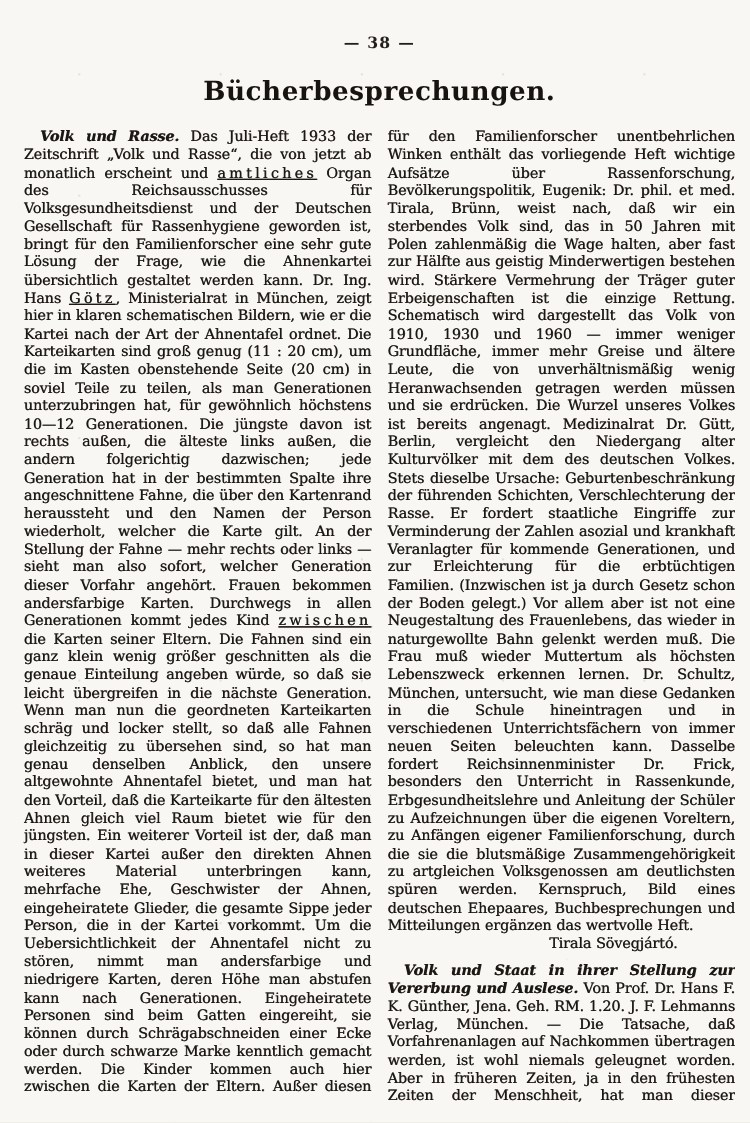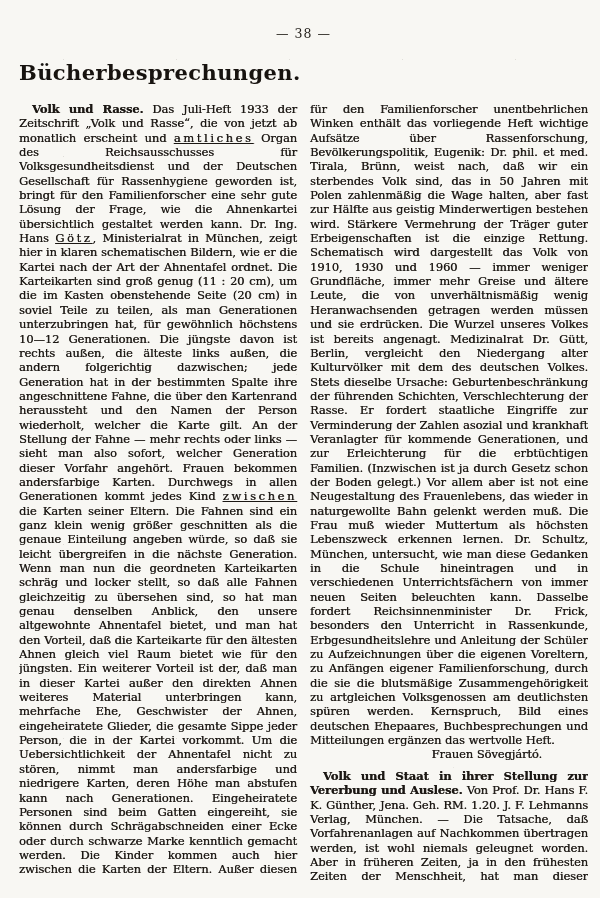--- a/index.html
+++ b/index.html
@@ -21,25 +21,25 @@
     background-size: 113px 97px, 157px 131px;
     background-position: 7px 11px, 61px 47px;
     font-family: "DejaVu Serif", serif;
     color: #1b1713;
     overflow: hidden;
   }
   .page-number {
     text-align: center;
     font-size: 12.5px;
     letter-spacing: 1px;
-    font-weight: normal;
+    font-weight: bold;
     color: #221e19;
   }
   .title {
-    text-align: left;
+    text-align: center;
     font-size: 21px;
     font-weight: bold;
     margin: 19px 0 17px 0;
     letter-spacing: 0.4px;
     color: #17130f;
   }
   .columns {
     height: 782px;
     column-count: 2;
     column-gap: 13px;
@@ -52,36 +52,37 @@
     text-shadow: 0.35px 0 0 rgba(27, 23, 19, 0.8);
     hyphens: auto;
     overflow: hidden;
   }
   .review {
     margin: 0;
     text-indent: 13px;
   }
   .lead {
     font-weight: bold;
+    font-style: italic;
   }
   .gesperrt {
     letter-spacing: 2.6px;
     text-decoration: underline;
   }
   .signature {
     margin: 0 0 7px 0;
     text-indent: 0;
     text-align: right;
     padding-right: 46px;
   }
 </style>
 </head>
 <body>
 
 <div class="page">
   <div class="page-number">— 38 —</div>
   <h1 class="title">Bücherbesprechungen.</h1>
   <div class="columns">
     <p class="review"><b class="lead">Volk und Rasse.</b> <span>Das Juli-Heft 1933 der Zeitschrift „Volk und Rasse“, die von jetzt ab monatlich erscheint und </span><span class="gesperrt">amtliches</span><span> Organ des Reichsausschusses für Volksgesundheitsdienst und der Deutschen Gesellschaft für Rassenhygiene geworden ist, bringt für den Familienforscher eine sehr gute Lösung der Frage, wie die Ahnenkartei übersichtlich gestaltet werden kann. Dr. Ing. Hans </span><span class="gesperrt">Götz</span><span>, Ministerialrat in München, zeigt hier in klaren schematischen Bildern, wie er die Kartei nach der Art der Ahnentafel ordnet. Die Karteikarten sind groß genug (11 : 20 cm), um die im Kasten obenstehende Seite (20 cm) in soviel Teile zu teilen, als man Generationen unterzubringen hat, für gewöhnlich höchstens 10—12 Generationen. Die jüngste davon ist rechts außen, die älteste links außen, die andern folgerichtig dazwischen; jede Generation hat in der bestimmten Spalte ihre angeschnittene Fahne, die über den Kartenrand heraussteht und den Namen der Person wiederholt, welcher die Karte gilt. An der Stellung der Fahne — mehr rechts oder links — sieht man also sofort, welcher Generation dieser Vorfahr angehört. Frauen bekommen andersfarbige Karten. Durchwegs in allen Generationen kommt jedes Kind </span><span class="gesperrt">zwischen</span><span> die Karten seiner Eltern. Die Fahnen sind ein ganz klein wenig größer geschnitten als die genaue Einteilung angeben würde, so daß sie leicht übergreifen in die nächste Generation. Wenn man nun die geordneten Karteikarten schräg und locker stellt, so daß alle Fahnen gleichzeitig zu übersehen sind, so hat man genau denselben Anblick, den unsere altgewohnte Ahnentafel bietet, und man hat den Vorteil, daß die Karteikarte für den ältesten Ahnen gleich viel Raum bietet wie für den jüngsten. Ein weiterer Vorteil ist der, daß man in dieser Kartei außer den direkten Ahnen weiteres Material unterbringen kann, mehrfache Ehe, Geschwister der Ahnen, eingeheiratete Glieder, die gesamte Sippe jeder Person, die in der Kartei vorkommt. Um die Uebersichtlichkeit der Ahnentafel nicht zu stören, nimmt man andersfarbige und niedrigere Karten, deren Höhe man abstufen kann nach Generationen. Eingeheiratete Personen sind beim Gatten eingereiht, sie können durch Schrägabschneiden einer Ecke oder durch schwarze Marke kenntlich gemacht werden. Die Kinder kommen auch hier zwischen die Karten der Eltern. Außer diesen für den Familienforscher unentbehrlichen Winken enthält das vorliegende Heft wichtige Aufsätze über Rassenforschung, Bevölkerungspolitik, Eugenik: Dr. phil. et med. Tirala, Brünn, weist nach, daß wir ein sterbendes Volk sind, das in 50 Jahren mit Polen zahlenmäßig die Wage halten, aber fast zur Hälfte aus geistig Minderwertigen bestehen wird. Stärkere Vermehrung der Träger guter Erbeigenschaften ist die einzige Rettung. Schematisch wird dargestellt das Volk von 1910, 1930 und 1960 — immer weniger Grundfläche, immer mehr Greise und ältere Leute, die von unverhältnismäßig wenig Heranwachsenden getragen werden müssen und sie erdrücken. Die Wurzel unseres Volkes ist bereits angenagt. Medizinalrat Dr. Gütt, Berlin, vergleicht den Niedergang alter Kulturvölker mit dem des deutschen Volkes. Stets dieselbe Ursache: Geburtenbeschränkung der führenden Schichten, Verschlechterung der Rasse. Er fordert staatliche Eingriffe zur Verminderung der Zahlen asozial und krankhaft Veranlagter für kommende Generationen, und zur Erleichterung für die erbtüchtigen Familien. (Inzwischen ist ja durch Gesetz schon der Boden gelegt.) Vor allem aber ist not eine Neugestaltung des Frauenlebens, das wieder in naturgewollte Bahn gelenkt werden muß. Die Frau muß wieder Muttertum als höchsten Lebenszweck erkennen lernen. Dr. Schultz, München, untersucht, wie man diese Gedanken in die Schule hineintragen und in verschiedenen Unterrichtsfächern von immer neuen Seiten beleuchten kann. Dasselbe fordert Reichsinnenminister Dr. Frick, besonders den Unterricht in Rassenkunde, Erbgesundheitslehre und Anleitung der Schüler zu Aufzeichnungen über die eigenen Voreltern, zu Anfängen eigener Familienforschung, durch die sie die blutsmäßige Zusammengehörigkeit zu artgleichen Volksgenossen am deutlichsten spüren werden. Kernspruch, Bild eines deutschen Ehepaares, Buchbesprechungen und Mitteilungen ergänzen das wertvolle Heft.</span></p>
-    <p class="signature">Frauen Sövegjártó.</p>
+    <p class="signature">Tirala Sövegjártó.</p>
     <p class="review"><b class="lead">Volk und Staat in ihrer Stellung zur Vererbung und Auslese.</b><span> Von Prof. Dr. Hans F. K. Günther, Jena. Geh. RM. 1.20. J. F. Lehmanns Verlag, München. — Die Tatsache, daß Vorfahrenanlagen auf Nachkommen übertragen werden, ist wohl niemals geleugnet worden. Aber in früheren Zeiten, ja in den frühesten Zeiten der Menschheit, hat man dieser Tatsache in stärkerem Maße Rechnung getragen als in dem vergangenen Jahrhundert, wo man die Augen vor eigentlich schon vorhandenen rassenhygienischen Erkenntnissen mehr oder weniger ganz verschloß. Günthers Schrift</span></p>
   </div>
 </div>
 
 </body></html>

